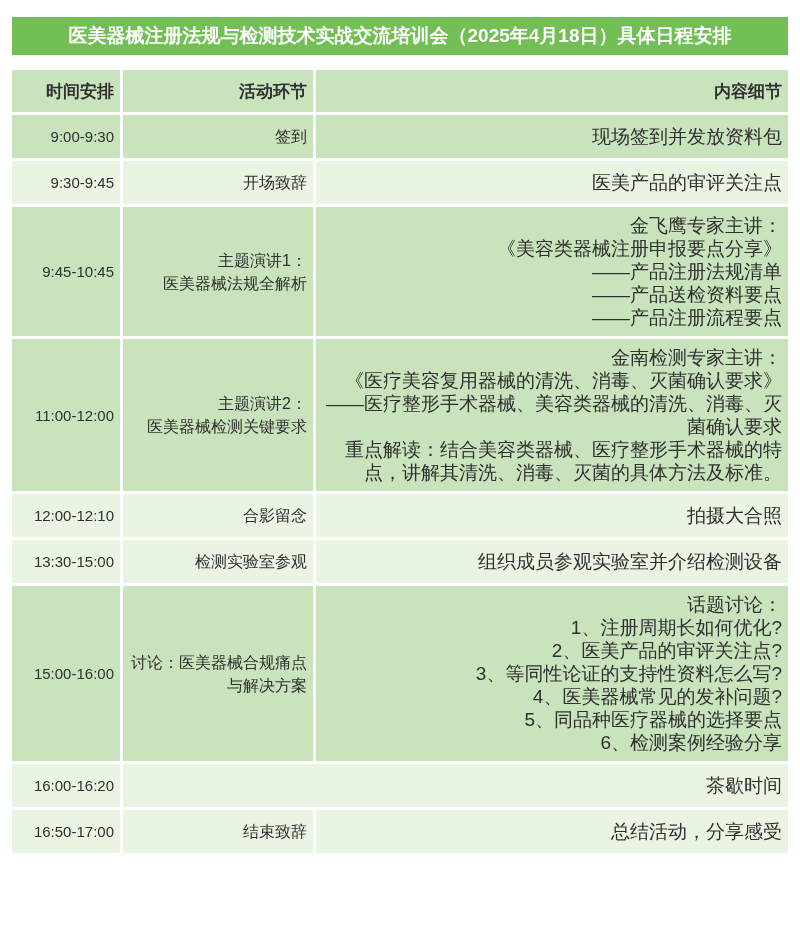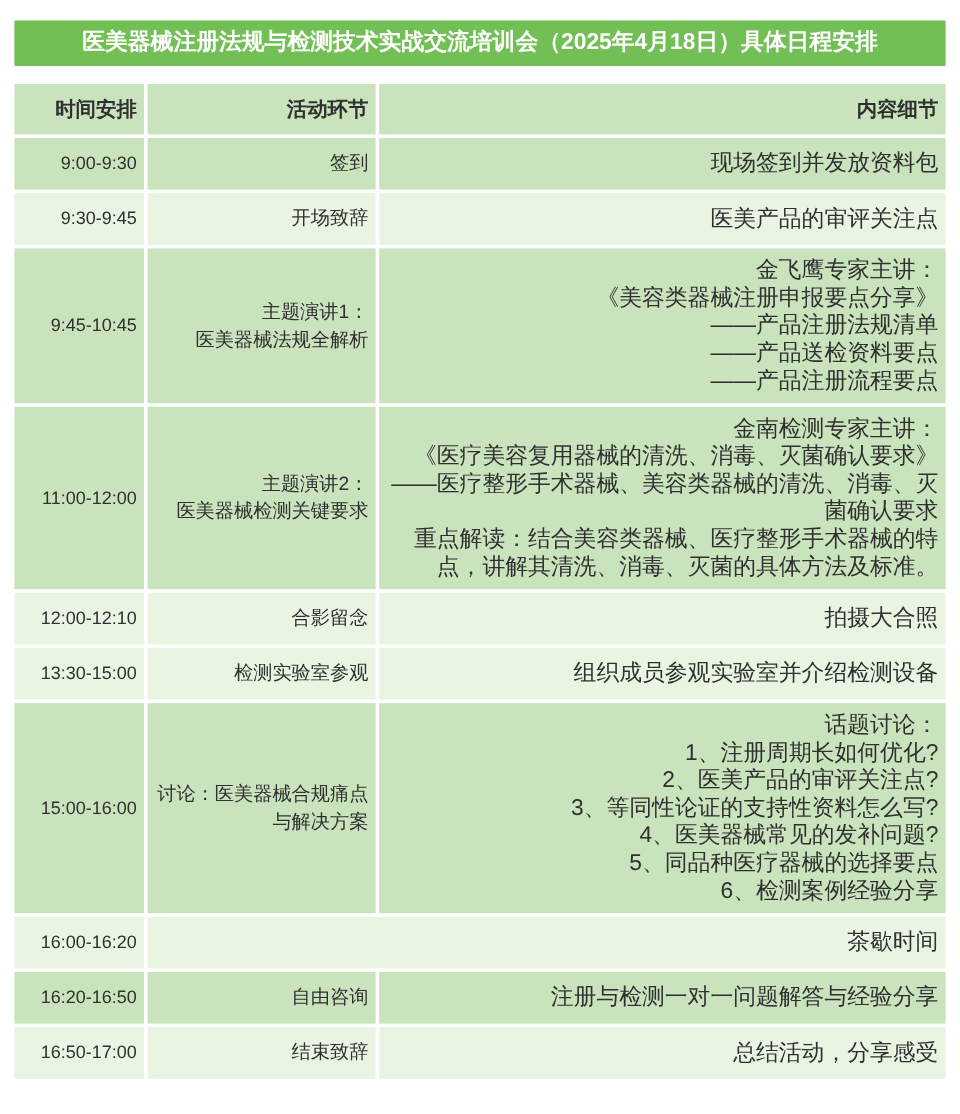--- a/index.html
+++ b/index.html
@@ -159,29 +159,20 @@
             <span class="line">3、等同性论证的支持性资料怎么写?</span>
             <span class="line">4、医美器械常见的发补问题?</span>
             <span class="line">5、同品种医疗器械的选择要点</span>
             <span class="line">6、检测案例经验分享</span>
           </td>
         </tr>
         <tr class="light">
           <td class="time">16:00-16:20</td>
           <td class="content" colspan="2">茶歇时间</td>
         </tr>
-        <tr class="dark">
-          <td class="time">16:20-16:50</td>
-          <td class="activity">
-            <span class="line">自由咨询</span>
-          </td>
-          <td class="content">
-            <span class="line">注册与检测一对一问题解答与经验分享</span>
-          </td>
-        </tr>
         <tr class="light">
           <td class="time">16:50-17:00</td>
           <td class="activity">
             <span class="line">结束致辞</span>
           </td>
           <td class="content">
             <span class="line">总结活动，分享感受</span>
           </td>
         </tr>
       </tbody>

